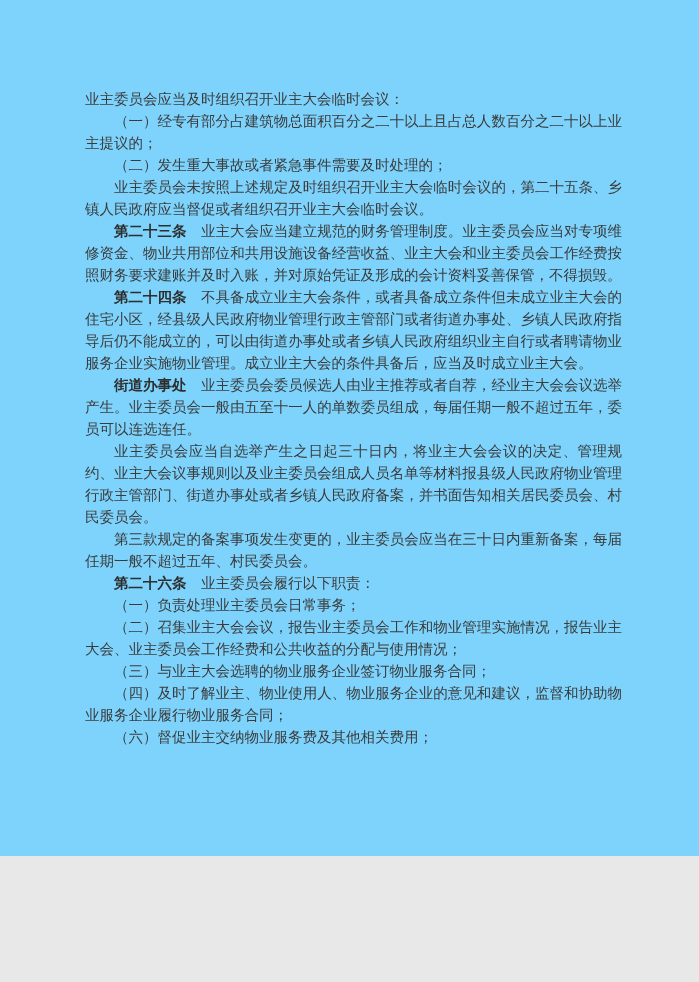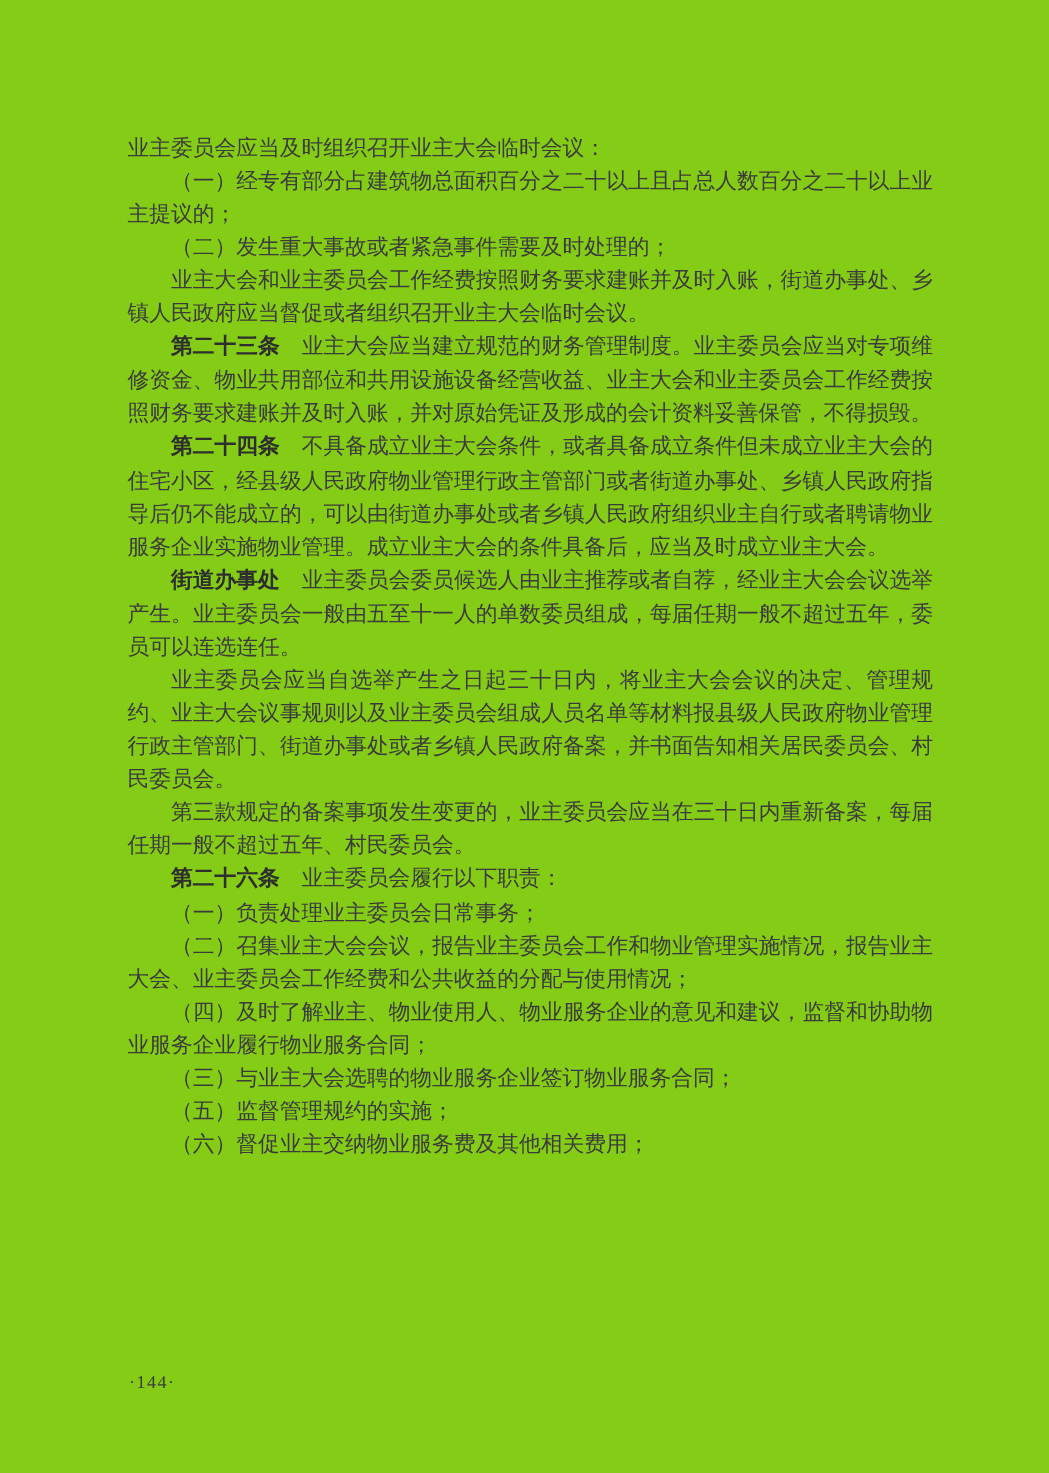--- a/index.html
+++ b/index.html
@@ -3,70 +3,68 @@
 <meta charset="utf-8">
 <style>
   * { margin: 0; padding: 0; box-sizing: border-box; }
   html, body {
     background: #e8e8e8;
     font-family: "Liberation Serif", "DejaVu Serif", serif;
   }
   .page {
     position: relative;
     width: 699px;
-    height: 982px;
+    height: 856px;
     margin: 0 auto;
-    background: #84cc16;
+    background: #7dd3fc;
     overflow: hidden;
   }
   .content {
     position: absolute;
     left: 85px;
     top: 88px;
     width: 537px;
     font-size: 14.5px;
     line-height: 22px;
     color: #3b3b3b;
     text-align: justify;
     text-justify: inter-character;
   }
   .para { text-indent: 0; }
   .para.indent { text-indent: 2em; }
   .para b.article-no {
     font-weight: bold;
     color: #2e2e2e;
-    font-family: Liberation Mono, monospace;
   }
   .lead-gap { display: inline; }
   .page-number {
     position: absolute;
     left: 86px;
     top: 911px;
     font-size: 12px;
     line-height: 20px;
     color: #3b3b3b;
     letter-spacing: 1px;
   }
 </style>
 </head>
 <body>
 
 <div class="page">
   <div class="content">
       <div class="para"><span>业主委员会应当及时组织召开业主大会临时会议：</span></div>
       <div class="para indent"><span>（一）经专有部分占建筑物总面积百分之二十以上且占总人数百分之二十以上业主提议的；</span></div>
       <div class="para indent"><span>（二）发生重大事故或者紧急事件需要及时处理的；</span></div>
-      <div class="para indent"><span>业主大会和业主委员会工作经费按照财务要求建账并及时入账，街道办事处、乡镇人民政府应当督促或者组织召开业主大会临时会议。</span></div>
+      <div class="para indent"><span>业主委员会未按照上述规定及时组织召开业主大会临时会议的，第二十五条、乡镇人民政府应当督促或者组织召开业主大会临时会议。</span></div>
       <div class="para indent"><b class="article-no">第二十三条</b><span class="lead-gap">　</span><span>业主大会应当建立规范的财务管理制度。业主委员会应当对专项维修资金、物业共用部位和共用设施设备经营收益、业主大会和业主委员会工作经费按照财务要求建账并及时入账，并对原始凭证及形成的会计资料妥善保管，不得损毁。</span></div>
       <div class="para indent"><b class="article-no">第二十四条</b><span class="lead-gap">　</span><span>不具备成立业主大会条件，或者具备成立条件但未成立业主大会的住宅小区，经县级人民政府物业管理行政主管部门或者街道办事处、乡镇人民政府指导后仍不能成立的，可以由街道办事处或者乡镇人民政府组织业主自行或者聘请物业服务企业实施物业管理。成立业主大会的条件具备后，应当及时成立业主大会。</span></div>
       <div class="para indent"><b class="article-no">街道办事处</b><span class="lead-gap">　</span><span>业主委员会委员候选人由业主推荐或者自荐，经业主大会会议选举产生。业主委员会一般由五至十一人的单数委员组成，每届任期一般不超过五年，委员可以连选连任。</span></div>
       <div class="para indent"><span>业主委员会应当自选举产生之日起三十日内，将业主大会会议的决定、管理规约、业主大会议事规则以及业主委员会组成人员名单等材料报县级人民政府物业管理行政主管部门、街道办事处或者乡镇人民政府备案，并书面告知相关居民委员会、村民委员会。</span></div>
       <div class="para indent"><span>第三款规定的备案事项发生变更的，业主委员会应当在三十日内重新备案，每届任期一般不超过五年、村民委员会。</span></div>
       <div class="para indent"><b class="article-no">第二十六条</b><span class="lead-gap">　</span><span>业主委员会履行以下职责：</span></div>
       <div class="para indent"><span>（一）负责处理业主委员会日常事务；</span></div>
       <div class="para indent"><span>（二）召集业主大会会议，报告业主委员会工作和物业管理实施情况，报告业主大会、业主委员会工作经费和公共收益的分配与使用情况；</span></div>
+      <div class="para indent"><span>（三）与业主大会选聘的物业服务企业签订物业服务合同；</span></div>
       <div class="para indent"><span>（四）及时了解业主、物业使用人、物业服务企业的意见和建议，监督和协助物业服务企业履行物业服务合同；</span></div>
-      <div class="para indent"><span>（三）与业主大会选聘的物业服务企业签订物业服务合同；</span></div>
-      <div class="para indent"><span>（五）监督管理规约的实施；</span></div>
       <div class="para indent"><span>（六）督促业主交纳物业服务费及其他相关费用；</span></div>
     </div>
   <div class="page-number">·144·</div>
 </div>
 
 </body></html>

